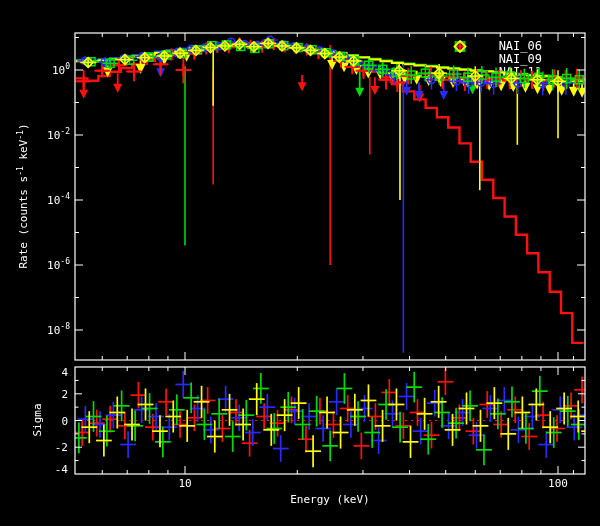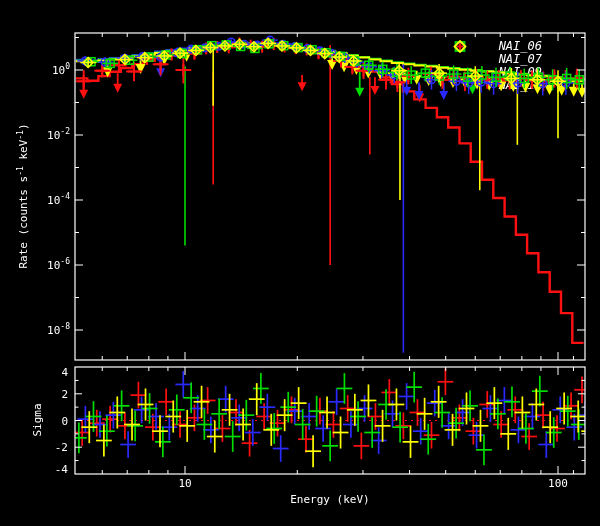--- a/index.html
+++ b/index.html
@@ -2,45 +2,37 @@
 <html><head>
 <meta charset="utf-8">
 <style>
   html,body{margin:0;padding:0;background:#000;}
   .window{position:relative;width:600px;height:526px;background:#000;overflow:hidden;
           font-family:"DejaVu Sans Mono","Liberation Mono",monospace;}
   .window svg{position:absolute;left:0;top:0;z-index:2;}
   svg text{font-family:"DejaVu Sans Mono","Liberation Mono",monospace;fill:#ffffff;}
   .times{position:absolute;top:8px;right:14px;z-index:3;color:#fff;font-size:11px;letter-spacing:0px;}
   .legend{position:absolute;top:40px;left:452px;width:120px;z-index:1;}
-  .legend-row{display:flex;align-items:center;height:13px;font-style:italic;}
+  .legend-row{display:flex;align-items:center;height:13px;}
   .legend-row .lab{flex:1;text-align:right;color:#fff;font-size:12px;line-height:13px;}
   .legend-row .mk{width:30px;display:flex;justify-content:center;align-items:center;}
 </style>
 </head>
 <body>
 
 <div class="window">
   <div class="legend">
     <div class="legend-row">
       <span class="lab">NAI_06</span>
       <span class="mk">
           <svg width="16" height="13">
             <g stroke="#ff1010" stroke-width="2">
               <line x1="8" y1="1" x2="8" y2="12"></line>
               <line x1="2" y1="6.5" x2="14" y2="6.5"></line>
             </g>
-          </svg>
-        </span>
-    </div>
-    <div class="legend-row">
-      <span class="lab">NAI_07</span>
-      <span class="mk">
-          <svg width="16" height="13">
-            <circle cx="8" cy="6.5" r="4.2" fill="none" stroke="#2a2aff" stroke-width="1.8"></circle>
           </svg>
         </span>
     </div>
     <div class="legend-row">
       <span class="lab">NAI_09</span>
       <span class="mk">
           <svg width="16" height="13">
             <rect x="3.5" y="2" width="9" height="9" fill="none" stroke="#00dd00" stroke-width="1.8"></rect>
           </svg>
         </span>

